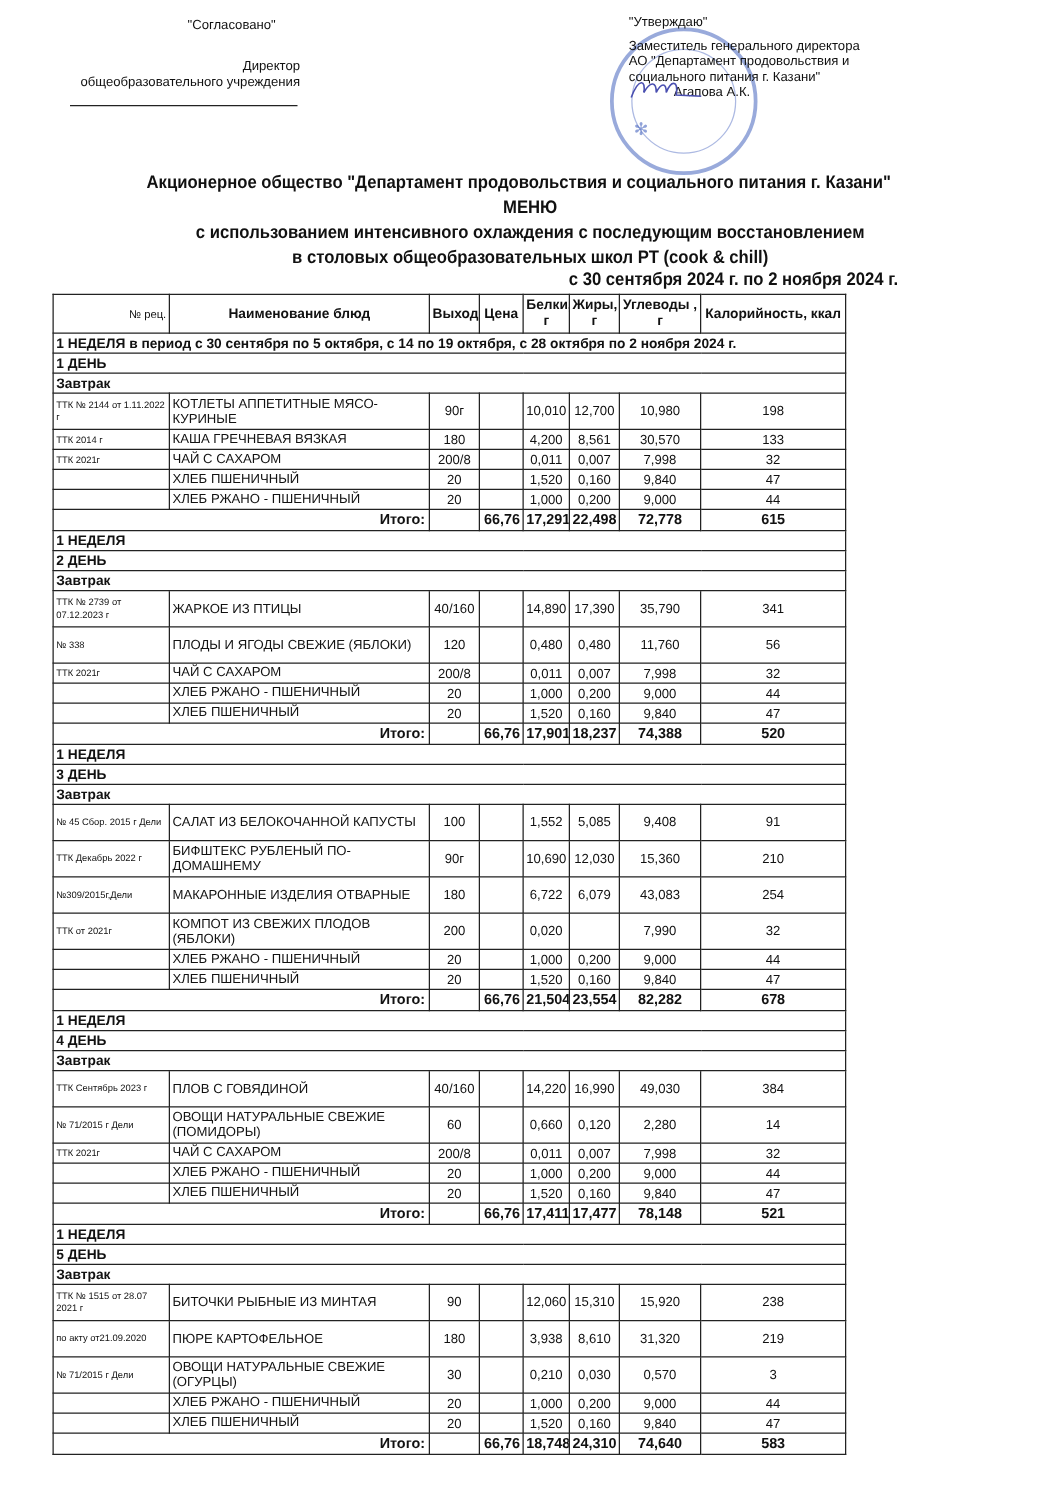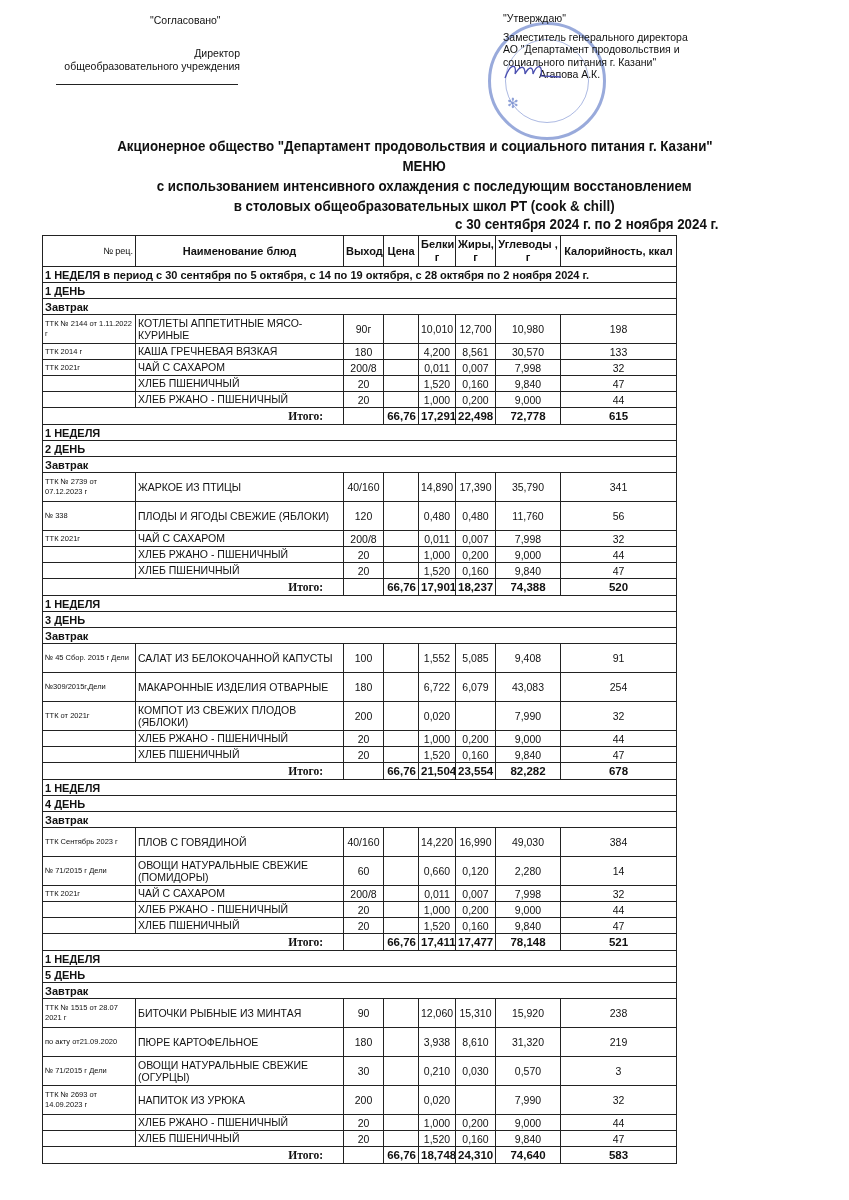--- a/index.html
+++ b/index.html
@@ -33,21 +33,21 @@
   table.menu td, table.menu th { border: 1px solid #222; padding: 0 2px; vertical-align: middle; overflow: hidden; }
   table.menu th { font-weight: bold; font-size: 11px; line-height: 13px; height: 30px; text-align: center; }
   table.menu th.rec-h { font-weight: normal; font-size: 9px; text-align: right; }
   .span-row td { font-weight: bold; font-size: 11px; height: 15px; text-align: left; padding-left: 2px; white-space: nowrap; }
   .item td { height: 15px; line-height: 12px; }
   .item.tall td { height: 28px; }
   .item td.rec { font-size: 7.5px; line-height: 10px; }
   .item td.name { font-size: 10.5px; line-height: 12.5px; }
   .item td.num { text-align: center; }
   .total td { font-weight: bold; font-size: 11.5px; height: 16px; text-align: center; }
-  .total td.total-label { text-align: right; padding-right: 20px; font-family: Liberation Serif, serif; }
+  .total td.total-label { text-align: right; padding-right: 3px; }
   .total td.price { text-align: right; }
 </style>
 </head>
 <body>
 
 <div class="approve-left">
   <div class="agreed">"Согласовано"</div>
   <div class="director">Директор</div>
   <div class="inst">общеобразовательного учреждения</div>
   <div class="sigline"></div>
@@ -251,20 +251,30 @@
         <td class="rec">№ 45 Сбор. 2015 г Дели</td>
         <td class="name">САЛАТ ИЗ БЕЛОКОЧАННОЙ КАПУСТЫ</td>
         <td class="num">100</td>
         <td class="num"></td>
         <td class="num">1,552</td>
         <td class="num">5,085</td>
         <td class="num">9,408</td>
         <td class="num">91</td>
       </tr>
       <tr class="item tall">
+        <td class="rec">ТТК Декабрь 2022 г</td>
+        <td class="name">БИФШТЕКС РУБЛЕНЫЙ ПО-ДОМАШНЕМУ</td>
+        <td class="num">90г</td>
+        <td class="num"></td>
+        <td class="num">10,690</td>
+        <td class="num">12,030</td>
+        <td class="num">15,360</td>
+        <td class="num">210</td>
+      </tr>
+      <tr class="item tall">
         <td class="rec">№309/2015г,Дели</td>
         <td class="name">МАКАРОННЫЕ ИЗДЕЛИЯ ОТВАРНЫЕ</td>
         <td class="num">180</td>
         <td class="num"></td>
         <td class="num">6,722</td>
         <td class="num">6,079</td>
         <td class="num">43,083</td>
         <td class="num">254</td>
       </tr>
       <tr class="item tall">
@@ -406,30 +416,20 @@
       <tr class="item tall">
         <td class="rec">№ 71/2015 г Дели</td>
         <td class="name">ОВОЩИ НАТУРАЛЬНЫЕ СВЕЖИЕ (ОГУРЦЫ)</td>
         <td class="num">30</td>
         <td class="num"></td>
         <td class="num">0,210</td>
         <td class="num">0,030</td>
         <td class="num">0,570</td>
         <td class="num">3</td>
       </tr>
-      <tr class="item tall">
-        <td class="rec">ТТК № 2693 от 14.09.2023 г</td>
-        <td class="name">НАПИТОК ИЗ УРЮКА</td>
-        <td class="num">200</td>
-        <td class="num"></td>
-        <td class="num">0,020</td>
-        <td class="num"></td>
-        <td class="num">7,990</td>
-        <td class="num">32</td>
-      </tr>
       <tr class="item">
         <td class="rec"></td>
         <td class="name">ХЛЕБ РЖАНО - ПШЕНИЧНЫЙ</td>
         <td class="num">20</td>
         <td class="num"></td>
         <td class="num">1,000</td>
         <td class="num">0,200</td>
         <td class="num">9,000</td>
         <td class="num">44</td>
       </tr>

